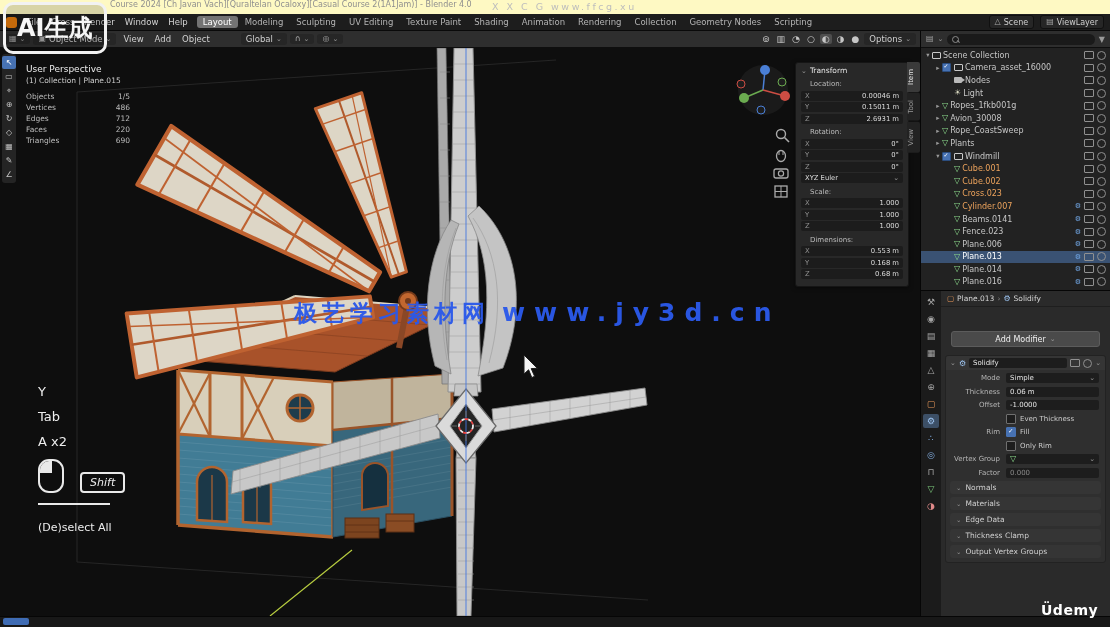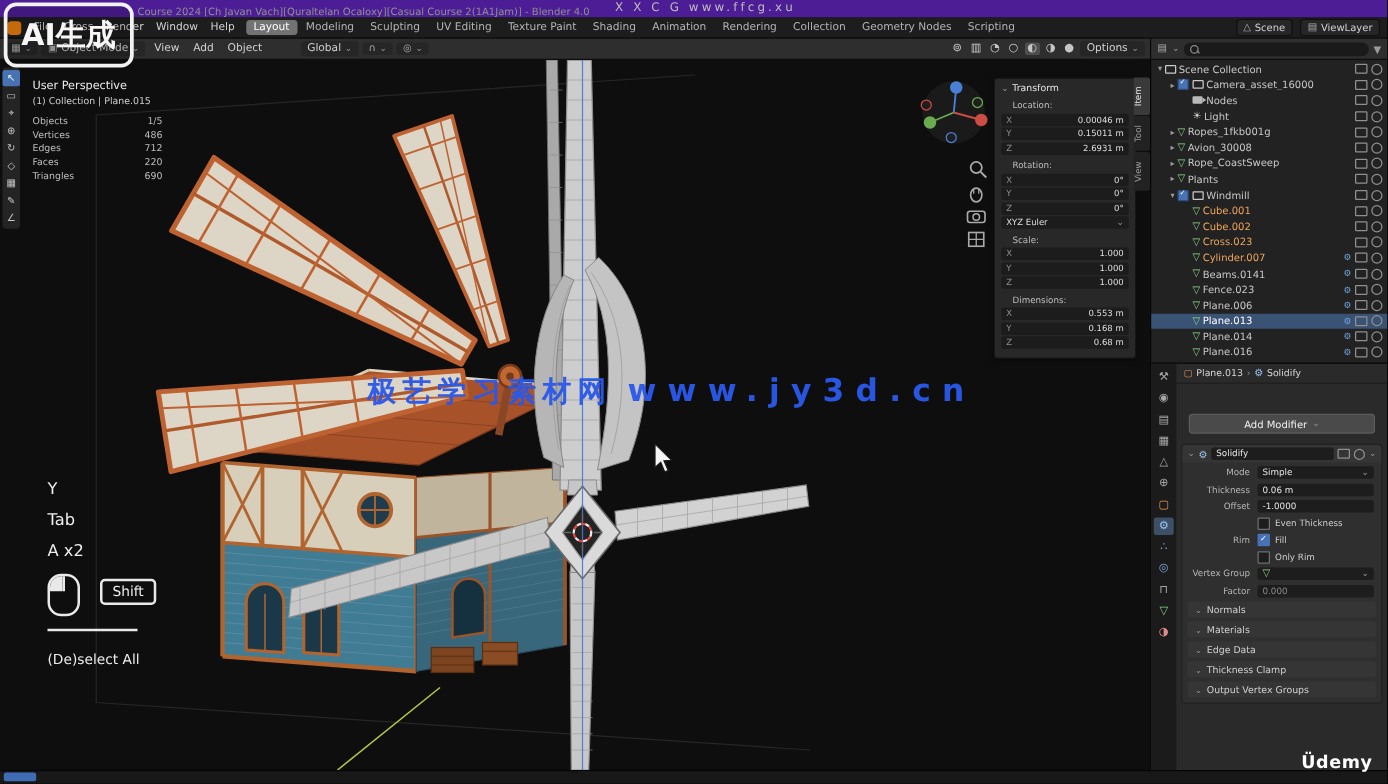--- a/index.html
+++ b/index.html
@@ -1,20 +1,20 @@
 <!DOCTYPE html>
 <html><head>
 <meta charset="utf-8">
 <style>
   html,body{margin:0;padding:0;background:#000;}
   #app{position:relative;width:1110px;height:627px;background:#0e0e0e;overflow:hidden;
        font-family:"DejaVu Sans",sans-serif;color:#ccc;}
   
-  .titlebar{position:absolute;left:0;top:0;width:1110px;height:14px;background:#4c1d95;
-    display:flex;align-items:flex-end;padding-left:110px;box-sizing:border-box;font-size:8px;color:#8f8f8f;white-space:nowrap;}
+  .titlebar{position:absolute;left:0;top:0;width:1110px;height:14px;background:#fef9c3;
+    display:flex;align-items:flex-start;padding-left:110px;box-sizing:border-box;font-size:8px;color:#8f8f8f;white-space:nowrap;}
   .topbar{position:absolute;left:0;top:14px;width:1110px;height:17px;background:#1d1d1d;
     display:flex;align-items:center;font-size:8.5px;border-bottom:1px solid #090909;box-sizing:border-box;}
   .logo{width:11px;height:11px;margin:0 5px 0 6px;background:#e87d0d;border-radius:3px;flex:none;}
   .menu{padding:0 5px;color:#d2d2d2;}
   .ws{margin-left:4px;display:flex;gap:1px;}
   .ws .tab{padding:1px 6px;color:#b3b3b3;border-radius:3px;white-space:nowrap;}
   .ws .tab.active{background:#737373;color:#fff;}
   .topbar-right{margin-left:auto;display:flex;align-items:center;gap:6px;padding-right:6px;}
   .pill{display:flex;align-items:center;gap:3px;background:#262626;border:1px solid #101010;border-radius:3px;padding:0 5px;height:12px;font-size:8px;color:#cfcfcf;}
   .gly{font-size:8px;color:#a9a9a9;line-height:1;}
@@ -33,21 +33,21 @@
   .toolbar{position:absolute;left:2px;top:6px;width:14px;background:rgba(40,40,40,.85);border-radius:3px;
     display:flex;flex-direction:column;gap:1px;padding:2px 0;}
   .tool{width:14px;height:13px;display:flex;align-items:center;justify-content:center;font-size:8px;color:#c2c2c2;}
   .tool.active{background:#4772b3;color:#fff;border-radius:2px;}
   .stats{position:absolute;left:26px;top:16px;font-size:7.5px;color:#bdbdbd;line-height:11px;}
   .stats .t1{font-size:9px;color:#ececec;}
   .stats .t2{color:#cfcfcf;margin-bottom:5px;}
   .srow{display:flex;width:104px;justify-content:space-between;}
   .keys{position:absolute;left:38px;top:336px;color:#ededed;}
   .kline{font-size:13px;margin-bottom:10px;}
-  .mouserow{display:flex;gap:16px;margin-top:3px;align-items:flex-start;}
+  .mouserow{display:flex;gap:16px;margin-top:3px;align-items:flex-end;font-style:italic;}
   .mouse{width:22px;height:30px;border:2px solid #e9e9e9;border-radius:11px;position:relative;}
   .mouse .lb{position:absolute;left:0;top:0;width:10px;height:12px;background:#e9e9e9;border-radius:9px 0 0 0;}
   .mouse .ml{position:absolute;left:10px;top:0;width:1.5px;height:12px;background:#e9e9e9;}
   .shiftkey{border:2px solid #e9e9e9;border-radius:4px;padding:2px 8px;font-size:11px;margin-top:4px;}
   .kunder{width:72px;border-top:2px solid #e9e9e9;margin-top:10px;}
   .kcap{font-size:11px;margin-top:16px;white-space:nowrap;}
   .bluewm{position:absolute;left:294px;top:250px;color:#2b59ea;font-weight:bold;white-space:nowrap;opacity:.96;}
   .bluewm .cjk{font-size:23px;letter-spacing:5px;}
   .bluewm .url{font-size:25px;letter-spacing:9px;margin-left:12px;}
   

